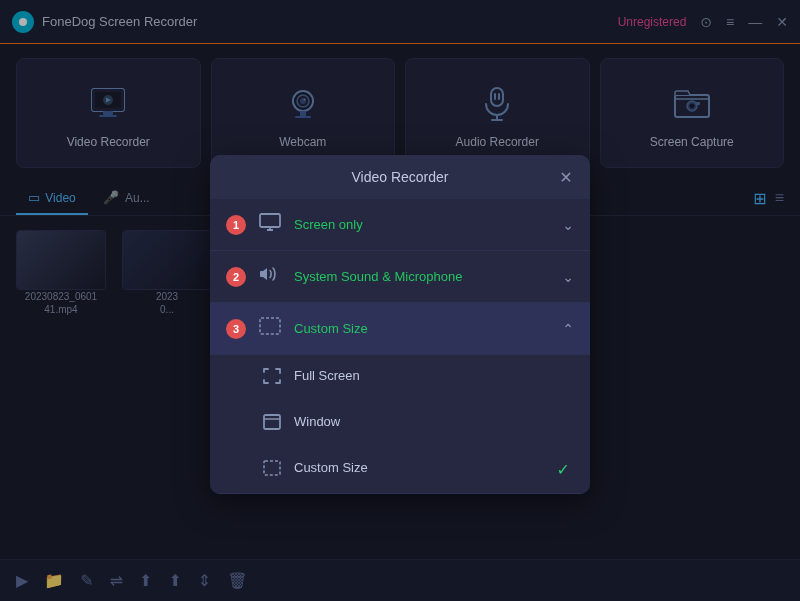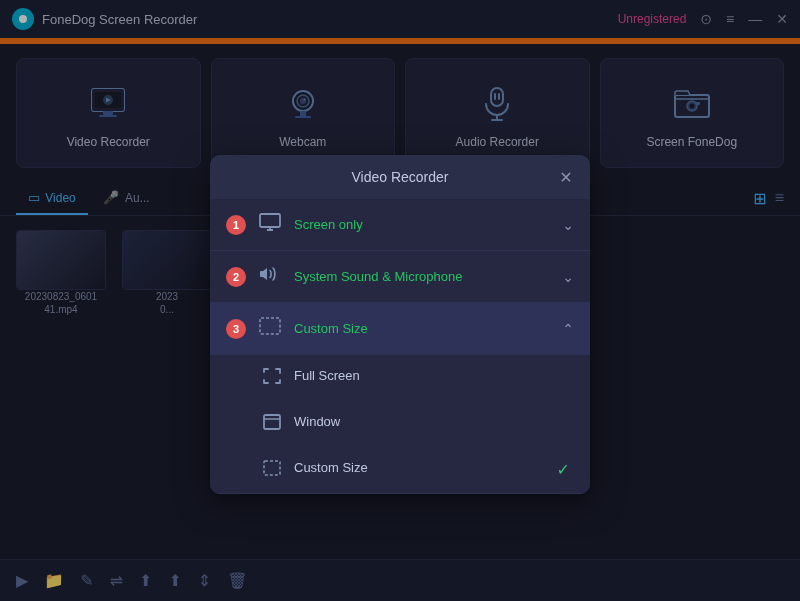--- a/index.html
+++ b/index.html
@@ -12,21 +12,21 @@
       position: relative;
     }
 
     
     .title-bar {
       height: 44px;
       background: #1e2235;
       display: flex;
       align-items: center;
       padding: 0 12px;
-      border-bottom: 6px solid #f97316;
+      border-bottom: 1px solid #f97316;
     }
     .app-logo {
       width: 22px;
       height: 22px;
       background: #00b4d8;
       border-radius: 50%;
       display: flex;
       align-items: center;
       justify-content: center;
       margin-right: 8px;
@@ -381,21 +381,21 @@
         <svg viewBox="0 0 40 40" fill="none" xmlns="http://www.w3.org/2000/svg">
           <rect x="3" y="12" width="34" height="22" rx="2" fill="#252840" stroke="#7090c0" stroke-width="2"></rect>
           <path d="M3 16h34" stroke="#7090c0" stroke-width="1.5"></path>
           <path d="M3 12 L3 10 Q3 8 5 8 L16 8 L18 12" fill="#252840" stroke="#7090c0" stroke-width="1.5"></path>
 
           <circle cx="20" cy="23" r="5" fill="#3a5080" stroke="#5070a0" stroke-width="1.5"></circle>
           <circle cx="20" cy="23" r="2.5" fill="#1a1d2e"></circle>
           <rect x="24" y="19" width="4" height="3" rx="1" fill="#5070a0"></rect>
         </svg>
       </div>
-      <span class="card-label">Screen FoneDog</span>
+      <span class="card-label">Screen Capture</span>
     </div>
   </div>
 
   <div class="tabs-row">
     <div class="tab active">
       <span class="tab-icon">▭</span>
       <span>Video</span>
     </div>
     <div class="tab">
       <span class="tab-icon">🎤</span>

